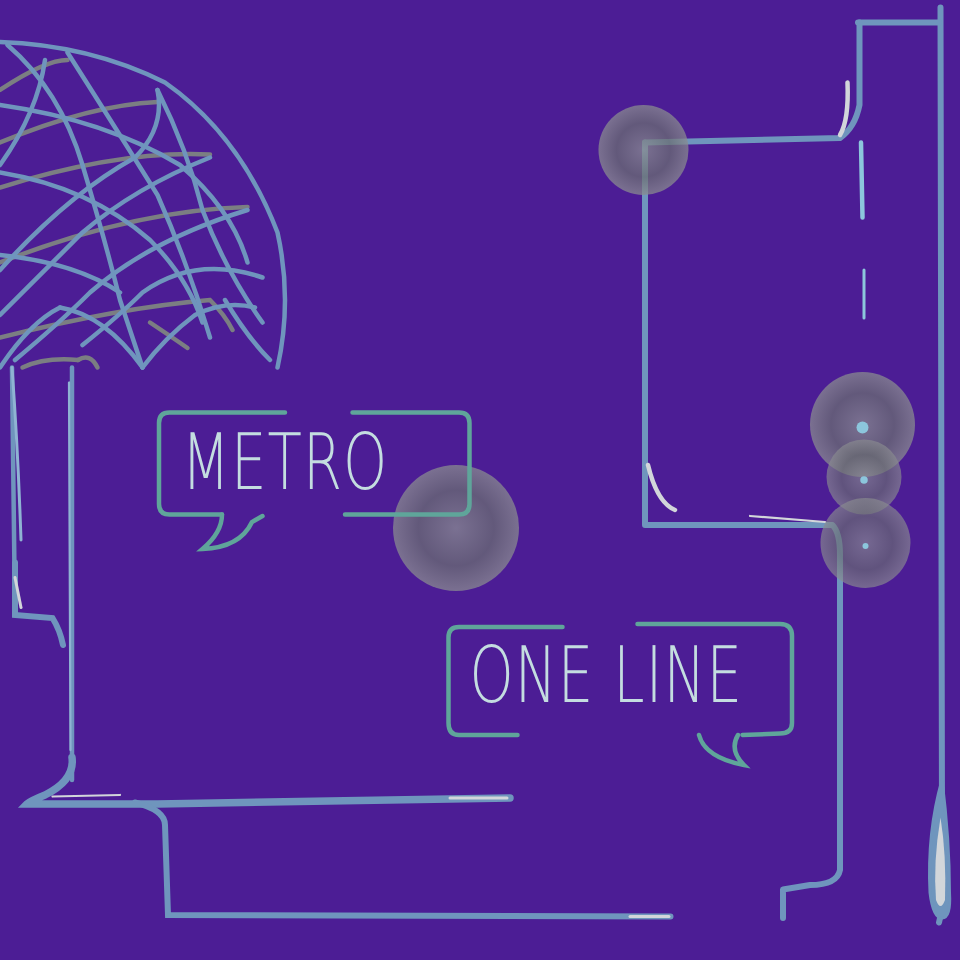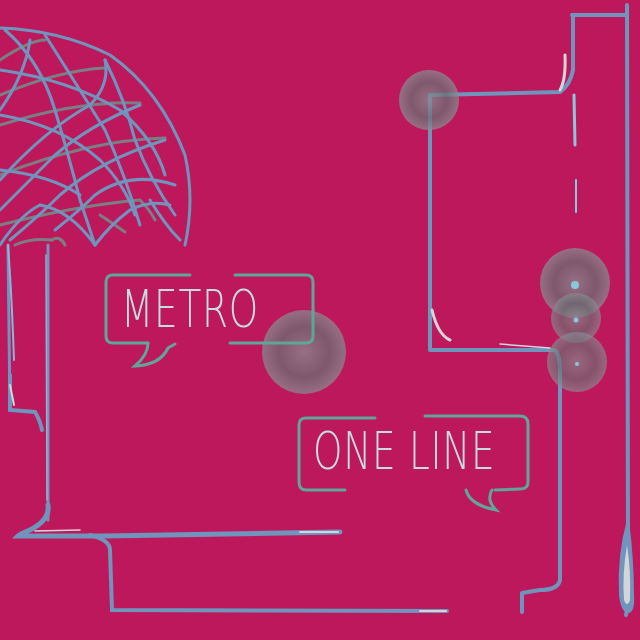--- a/index.html
+++ b/index.html
@@ -1,21 +1,21 @@
 <!DOCTYPE html>
 <html><head>
   <meta charset="utf-8">
   <style>
     html, body { margin: 0; padding: 0; }
     body {
       width: 640px; height: 640px; overflow: hidden;
       background: #181c25;
       font-family: "DejaVu Sans", "Liberation Sans", sans-serif;
     }
-    .canvas { position: relative; width: 640px; height: 640px; background: #be185d; }
+    .canvas { position: relative; width: 640px; height: 640px; background: #4c1d95; }
     .art { position: absolute; left: 0; top: 0; width: 640px; height: 640px; }
     .bubble-label {
       position: absolute;
       color: #c4dde0;
       font-family: "DejaVu Sans", "Liberation Sans", sans-serif;
       font-weight: 300;
       letter-spacing: 1px;
       transform: scaleX(0.72);
       transform-origin: left top;
       white-space: nowrap;

